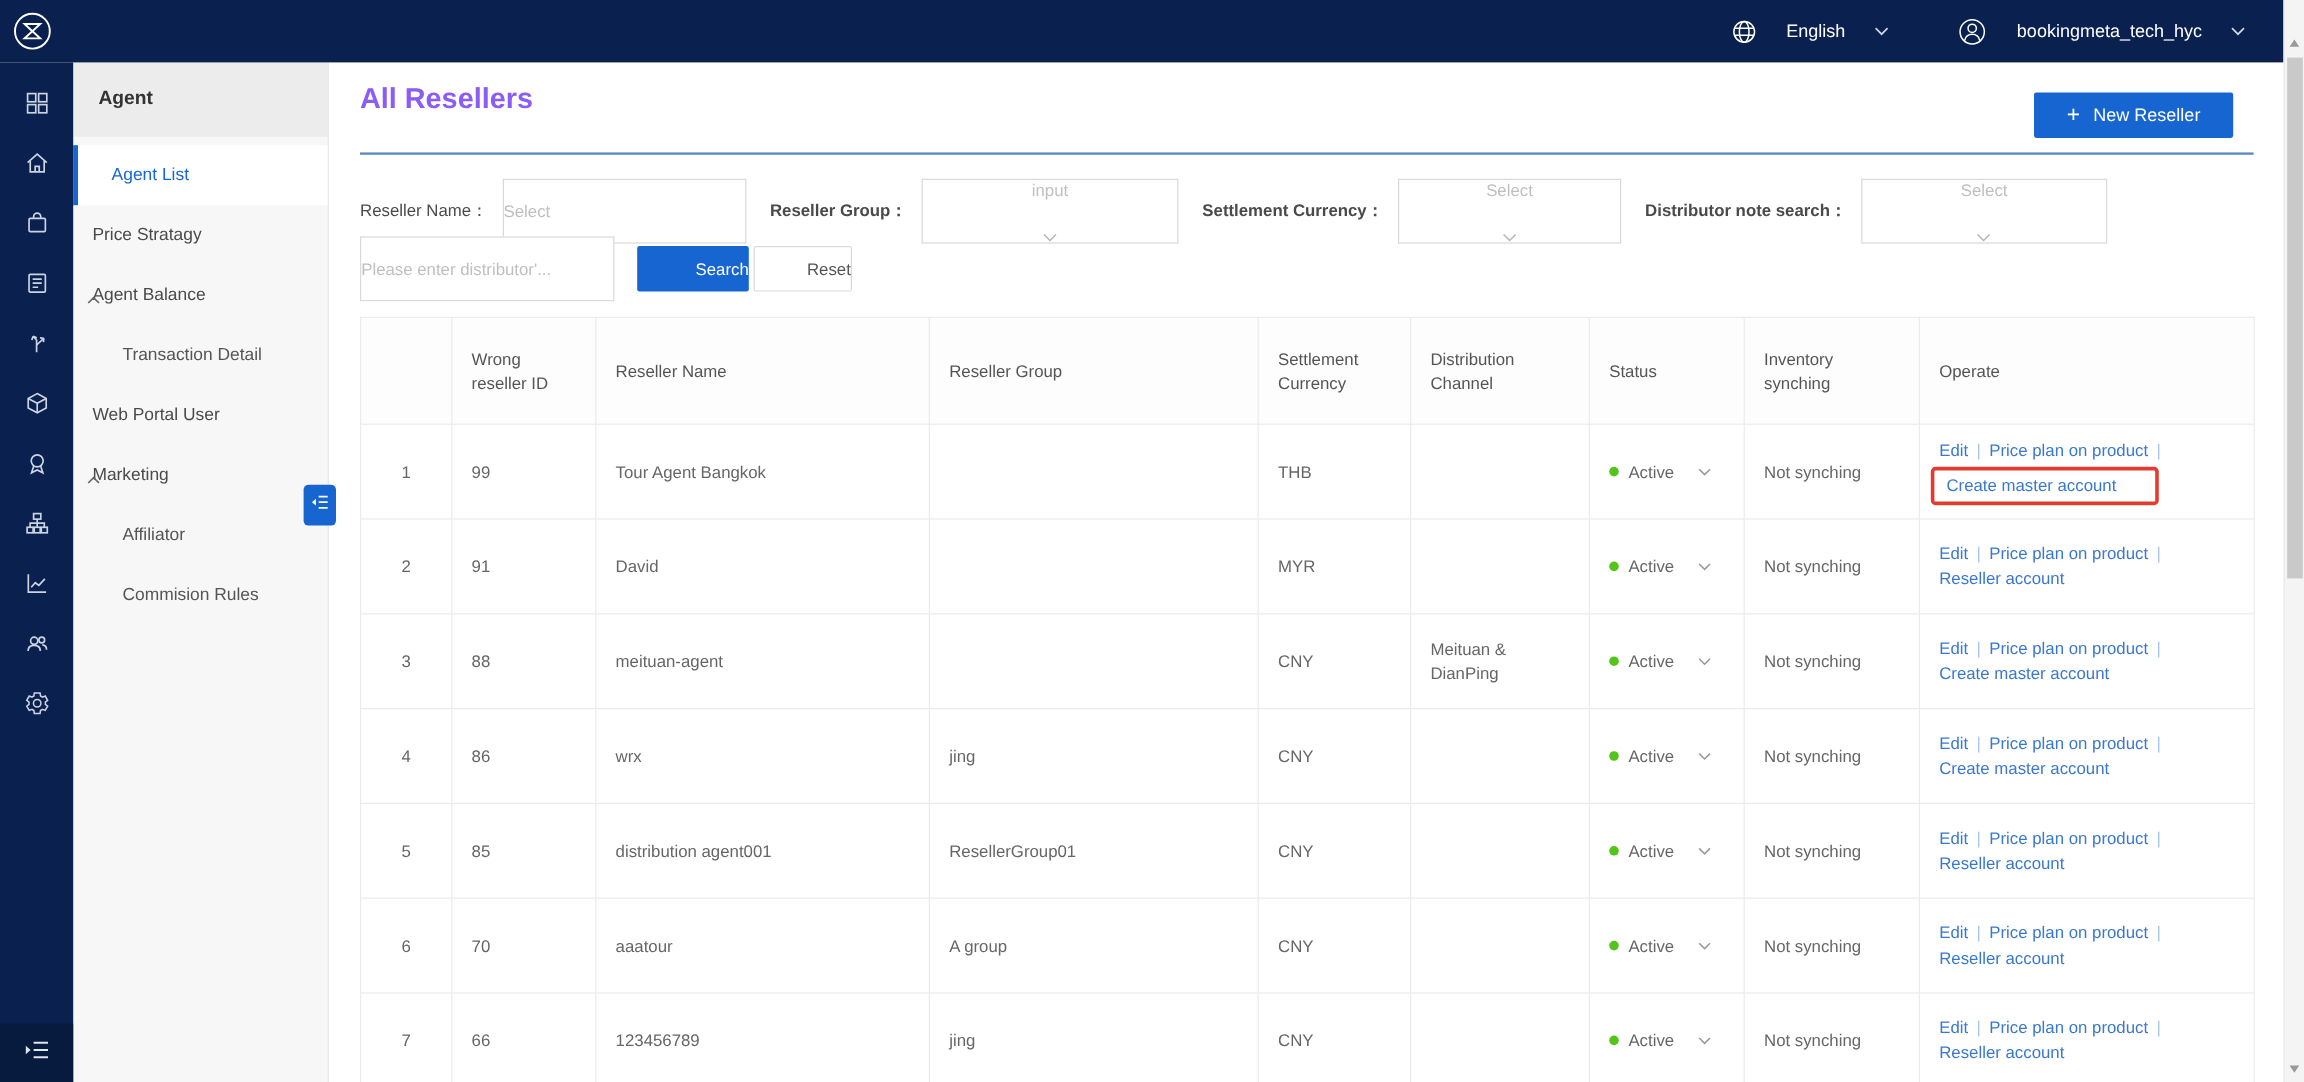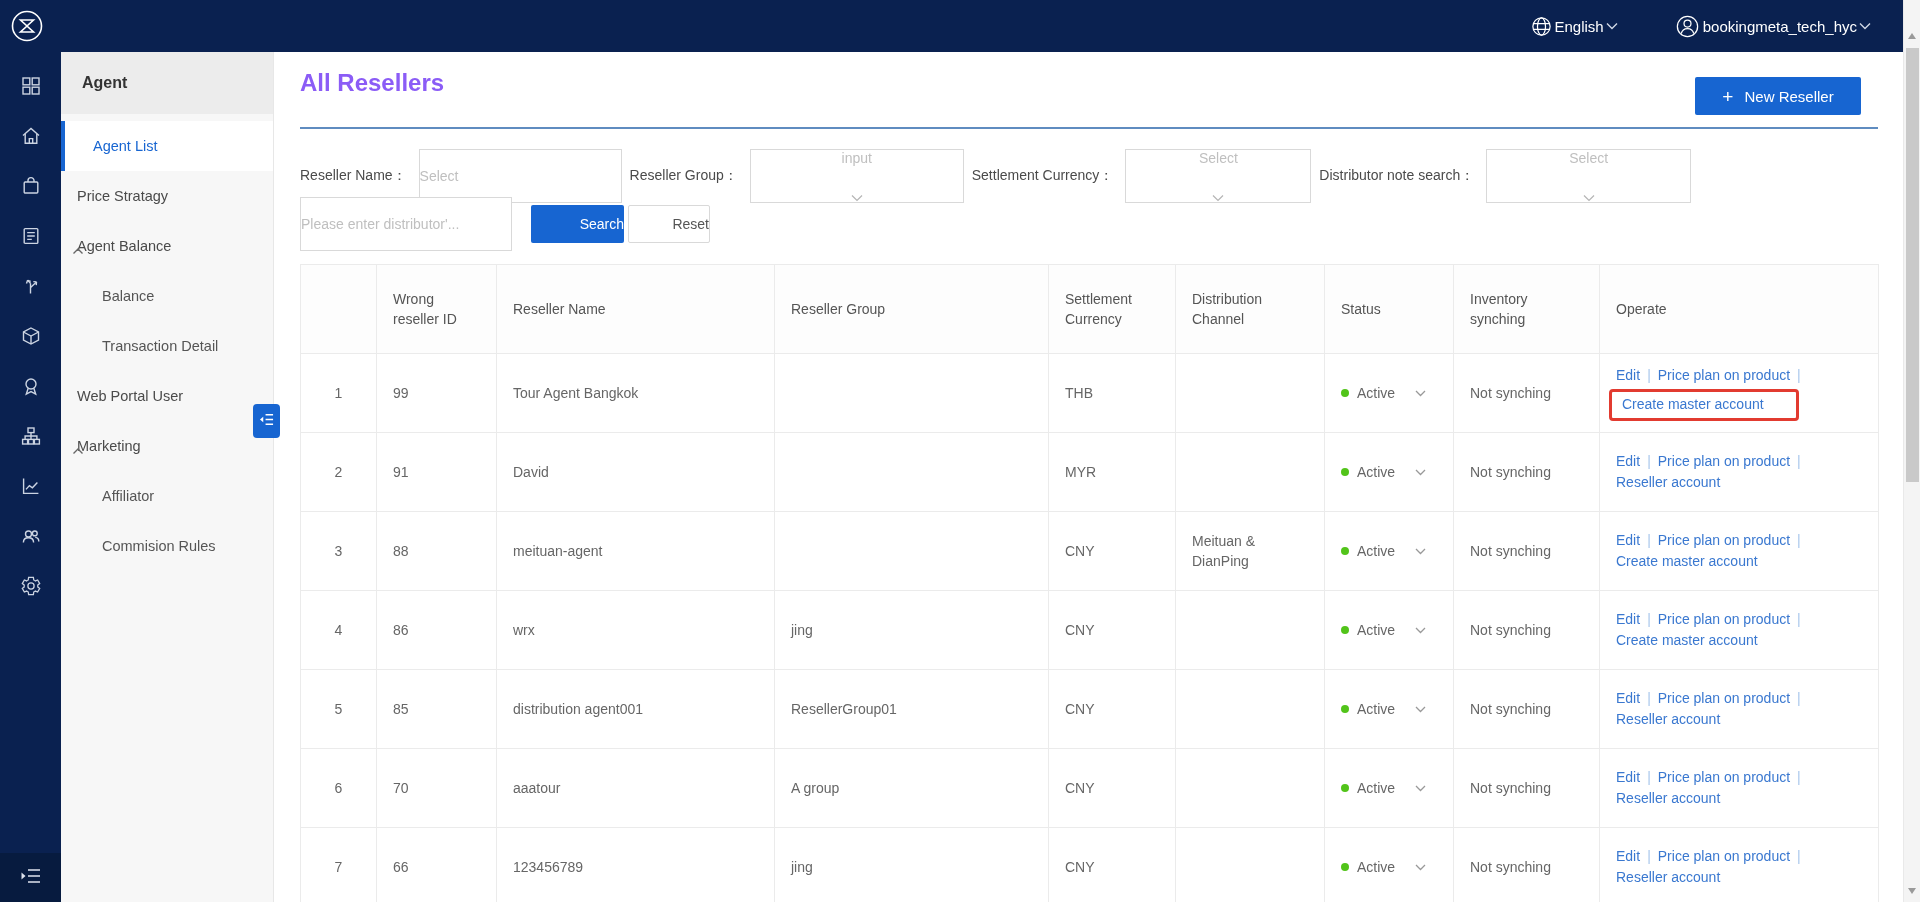--- a/index.html
+++ b/index.html
@@ -10,21 +10,21 @@
   }
   :root{
     --navy:#0a2150; --navy-dark:#071b3f; --navy-active:#06193c;
     --accent:#1765d1; --link:#3a78d0; --green:#52c41a; --red:#e23b30; --divider:#5f8cc0;
   }
   
   .topbar{ position:absolute; top:0; left:0; width:1903px; height:52px;
     background:var(--navy); display:flex; align-items:center; z-index:5; }
   .logo{ margin-left:9px; width:36px; height:36px; display:flex; align-items:center; justify-content:center; }
   .tb-right{ margin-left:auto; display:flex; align-items:center; gap:56px; padding-right:32px; color:#fff; }
-  .tb-group{ display:flex; align-items:center; gap:2px; font-size:15px; cursor:pointer; }
+  .tb-group{ display:flex; align-items:center; gap:24px; font-size:15px; cursor:pointer; }
   .tb-group svg{ display:block; }
   .chev{ color:#cfd6e4; }
   
   .rail{ position:absolute; top:52px; left:0; width:61px; height:850px; background:var(--navy); z-index:4; }
   .rail-items{ padding-top:11px; }
   .rail-item{ height:50px; display:flex; align-items:center; justify-content:center;
     color:#ccd4e2; cursor:pointer; }
   .rail-bottom{ position:absolute; bottom:0; left:0; width:61px; height:49px;
     background:var(--navy-dark); display:flex; align-items:center; justify-content:center; color:#dfe4ee; cursor:pointer;}
   
@@ -48,21 +48,21 @@
     background:var(--accent); border:none; border-radius:2px; color:#fff; font-size:15px;
     display:flex; align-items:center; justify-content:center; gap:11px; cursor:pointer;
     font-family:inherit; }
   .new-btn .plus{ font-size:19px; font-weight:300; line-height:1; }
   .hdr-divider{ position:absolute; left:26px; right:25px; top:75px; border-top:2px solid var(--divider); }
   
   .frow{ position:absolute; left:26px; display:flex; align-items:center; }
   .frow1{ top:105px; height:38px; }
   .frow2{ top:153px; height:38px; }
   .flabel{ font-size:14px; color:#4a4a4a; margin-right:12px; white-space:nowrap; }
-  .gap{ margin-left:8px; }
+  .gap{ margin-left:20px;font-weight:bold; }
   .fbox{ height:54px; border:1px solid #d9d9d9; background:#fff; font-size:14px; color:#555;
     padding:0 0; font-family:inherit; }
   input.fbox::placeholder{ color:#bfbfbf; }
   .fselect{ display:flex; align-items:center; justify-content:space-between; cursor:pointer;flex-direction:column; }
   .fselect .ph{ color:#bfbfbf; }
   .fselect .chev{ color:#b5b5b5; }
   .btn{ height:38px; font-size:14px; border-radius:2px; cursor:pointer; font-family:inherit;text-align:right; }
   .btn-primary{ background:var(--accent); color:#fff; border:none; width:93px; margin-left:19px; }
   .btn-default{ background:#fff; color:#555; border:1px solid #d9d9d9; width:82px; margin-left:4px; }
   
@@ -223,23 +223,20 @@
         <span>Agent List</span>
       </div>
       <div class="side-item">
         <span>Price Stratagy</span>
       </div>
       <div class="side-item group">
         <span class="caret"><svg width="12" height="8" viewBox="0 0 12 8">
             <polyline points="1.5,6.5 6,2 10.5,6.5" fill="none" stroke="#666" stroke-width="1.4"></polyline>
           </svg></span>
         <span>Agent Balance</span>
-      </div>
-      <div class="side-item child">
-        <span>Balance</span>
       </div>
       <div class="side-item child">
         <span>Transaction Detail</span>
       </div>
       <div class="side-item">
         <span>Web Portal User</span>
       </div>
       <div class="side-item group">
         <span class="caret"><svg width="12" height="8" viewBox="0 0 12 8">
             <polyline points="1.5,6.5 6,2 10.5,6.5" fill="none" stroke="#666" stroke-width="1.4"></polyline>

